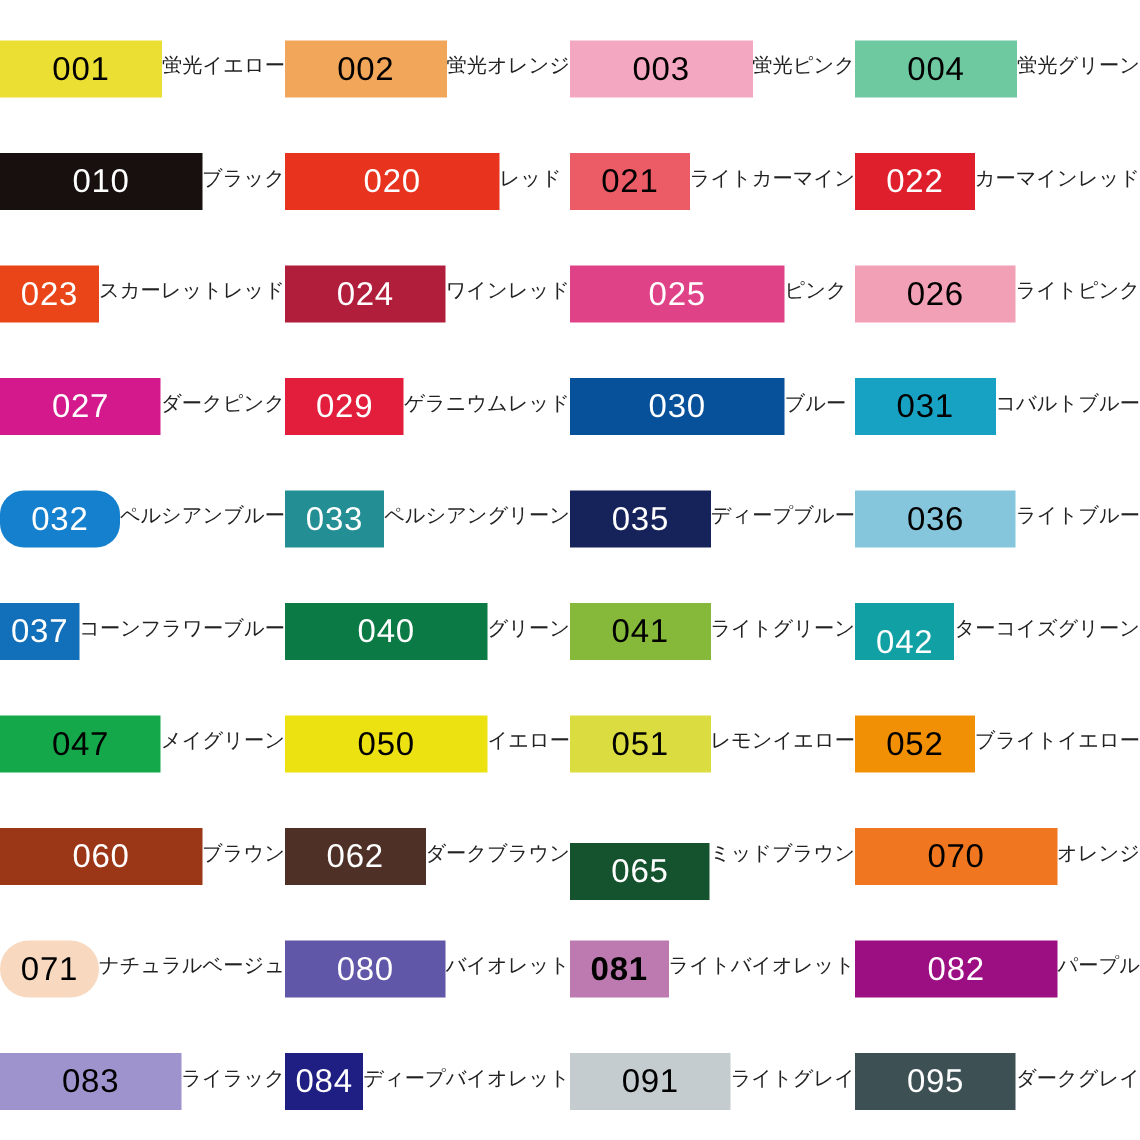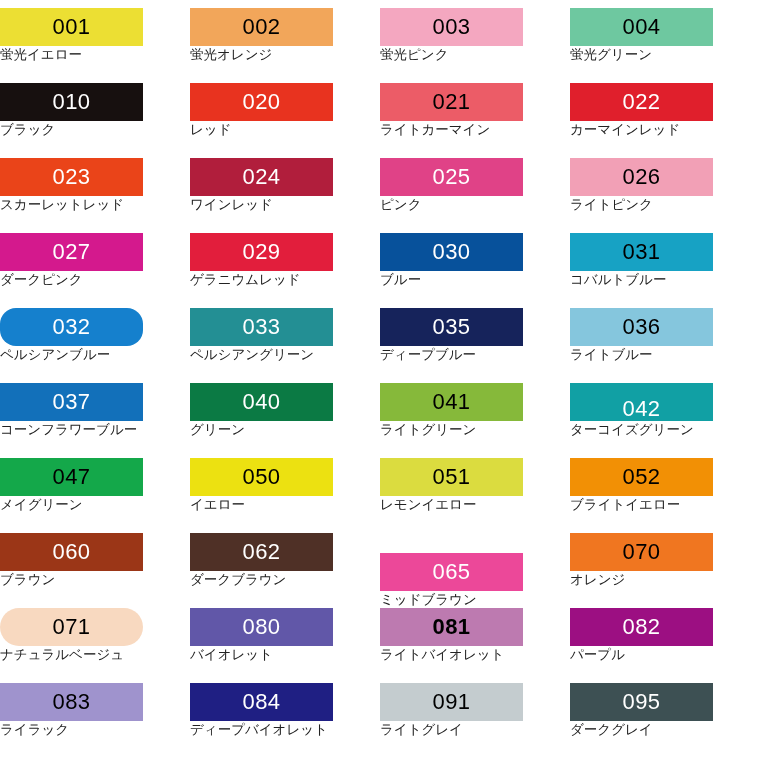--- a/index.html
+++ b/index.html
@@ -22,22 +22,22 @@
     grid-template-columns: repeat(4, 190px);
     grid-template-rows: repeat(10, 75px);
     justify-content: start;
     align-content: start;
   }
   .cell {
     width: 190px;
     height: 75px;
     position: relative;
     display: flex;
-    flex-direction: column;
-    align-items: flex-start;
+    flex-direction: row;
+    align-items: center;
   }
   .swatch {
     width: 143px;
     height: 38px;
     display: flex;
     align-items: center;
     justify-content: center;
     box-sizing: border-box;
   }
   .code {
@@ -47,21 +47,21 @@
     line-height: 1;
     font-family: "Liberation Sans", "DejaVu Sans", sans-serif;
   }
   .name {
     margin-top: 2px;
     font-size: 13.5px;
     color: #222222;
     line-height: 1.1;
     text-align: center;
     white-space: nowrap;
-    font-family: Liberation Serif, serif;
+    font-family: Liberation Mono, monospace;
   }
 </style>
 </head>
 <body>
 
 <div id="chart">
     <div class="cell">
       <div class="swatch" style="background: rgb(236, 223, 51);">
         <span class="code" style="color: rgb(0, 0, 0);">001</span>
       </div>
@@ -235,21 +235,21 @@
       </div>
       <div class="name">ブラウン</div>
     </div>
     <div class="cell">
       <div class="swatch" style="background: rgb(79, 48, 38);">
         <span class="code" style="color: rgb(255, 255, 255);">062</span>
       </div>
       <div class="name">ダークブラウン</div>
     </div>
     <div class="cell">
-      <div class="swatch" style="background: #ec4899; margin-top: 20px;">
+      <div class="swatch" style="background: #14532d; margin-top: 20px;">
         <span class="code" style="color: rgb(255, 255, 255);">065</span>
       </div>
       <div class="name">ミッドブラウン</div>
     </div>
     <div class="cell">
       <div class="swatch" style="background: rgb(240, 118, 32);">
         <span class="code" style="color: rgb(0, 0, 0);">070</span>
       </div>
       <div class="name">オレンジ</div>
     </div>

